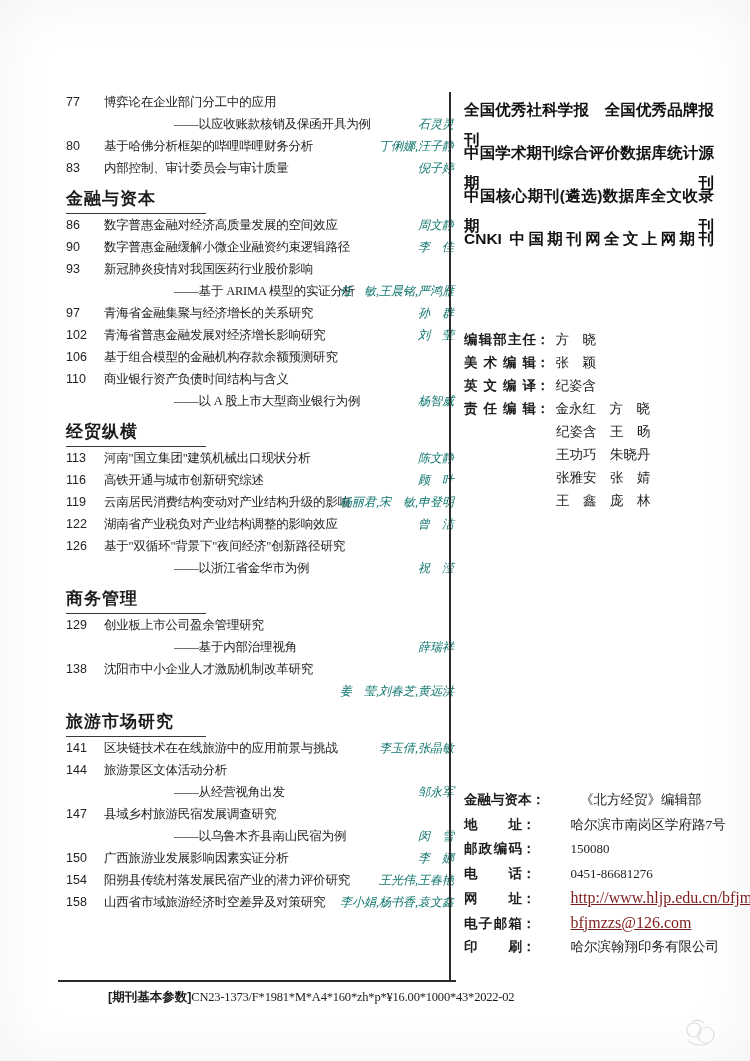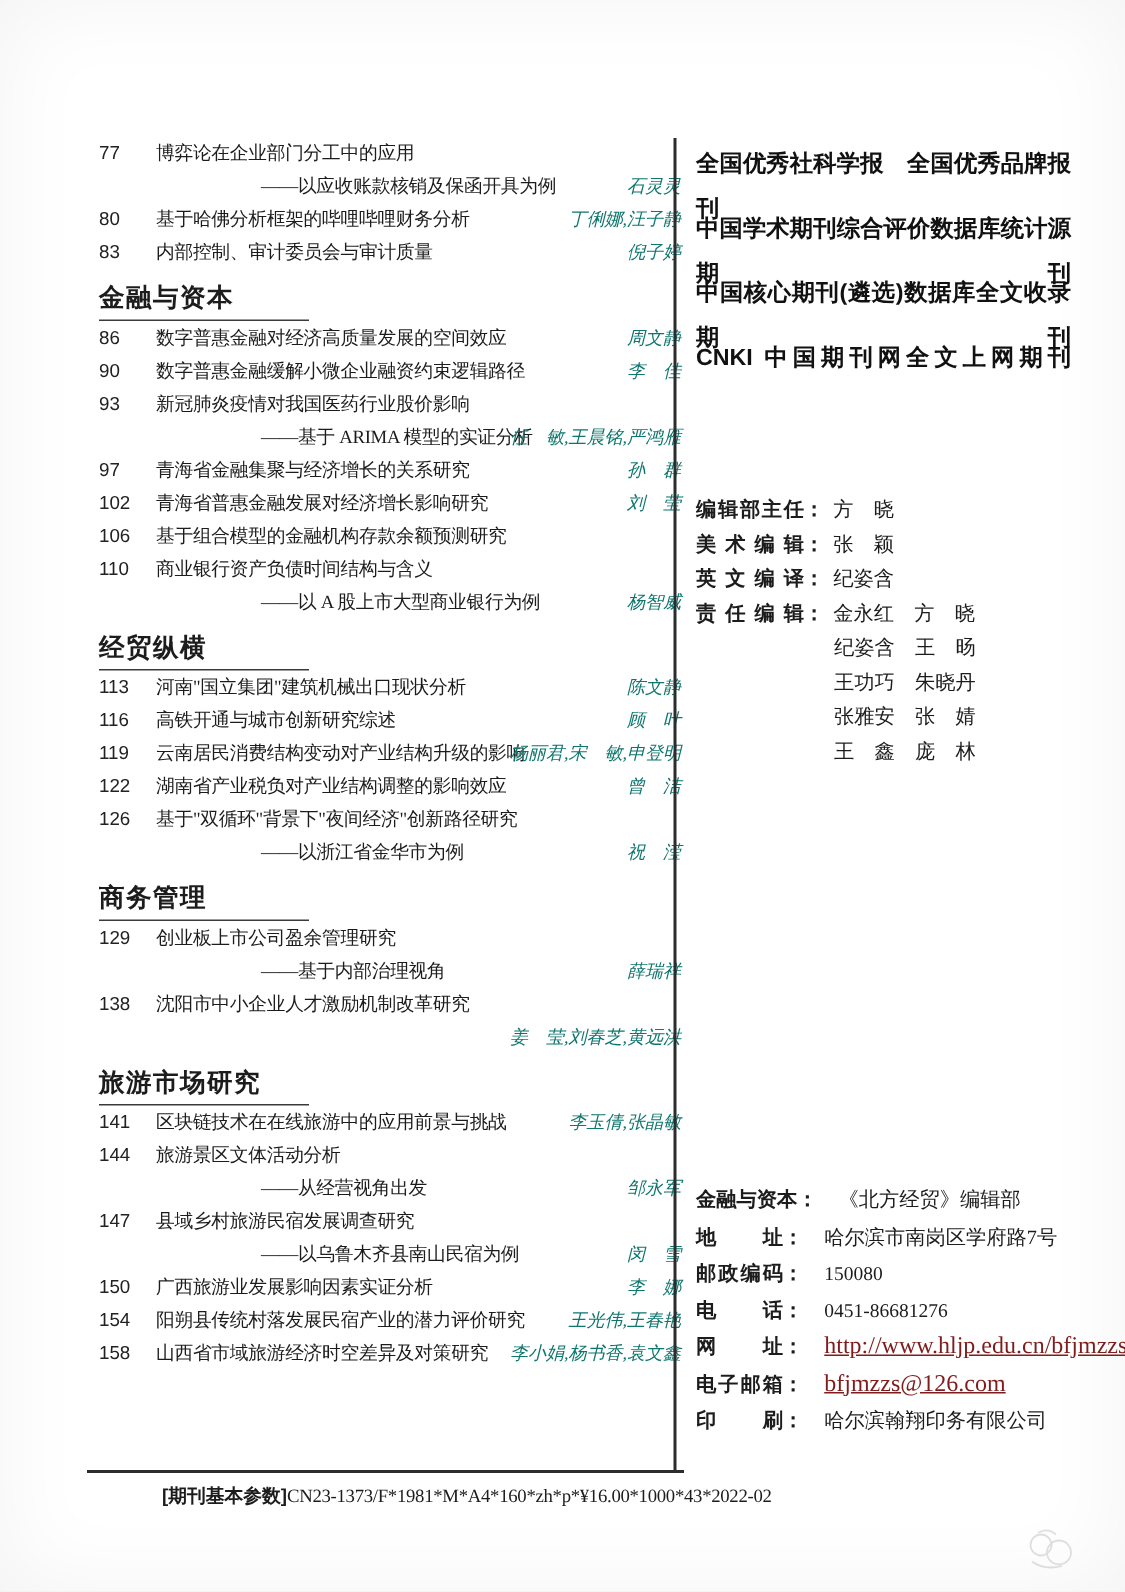--- a/index.html
+++ b/index.html
@@ -49,21 +49,21 @@
   }
   .colon { font-family:"Liberation Sans","DejaVu Sans",sans-serif; font-weight:bold; font-size:13.5px; padding-right:6px; }
   .staff-value { font-size:13.5px; }
   .staff-row.extra { padding-left:92px; }
   .pub { position:absolute; left:464px; top:791px; width:256px; }
   .pub-row { height:24.5px; display:flex; align-items:baseline; white-space:nowrap; }
   .pub-label {
     flex:0 0 58px; font-family:"Liberation Sans","DejaVu Sans",sans-serif;
     font-weight:bold; font-size:13.5px; text-align:justify; text-align-last:justify;
   }
-  .pub-value { font-size:13.5px; padding-left:8px; }
+  .pub-value { font-size:13.5px; padding-left:8px;margin-left:21px; }
   .pub-value.latin { font-family:"Liberation Serif","DejaVu Serif",serif; font-size:13px; }
   .pub-value.link { text-decoration:underline; font-family:"Liberation Serif","DejaVu Serif",serif; font-size:16px; color:#7f1d1d; }
   
   .foot-rule { position:absolute; left:58px; top:980px; width:398px; height:2px; background:#2c2c2c; }
   .footer { position:absolute; left:60px; top:989px; width:400px; font-size:12.5px; white-space:nowrap;padding-left:48px; }
   .footer .flabel { font-family:"Liberation Sans","DejaVu Sans",sans-serif; font-weight:bold; }
   .footer .fcode { font-family:"Liberation Serif","DejaVu Serif",serif; letter-spacing:-0.2px; }
   
   .stamp { position:absolute; left:678px; top:1014px; width:44px; height:38px; opacity:0.55; }
 </style>

